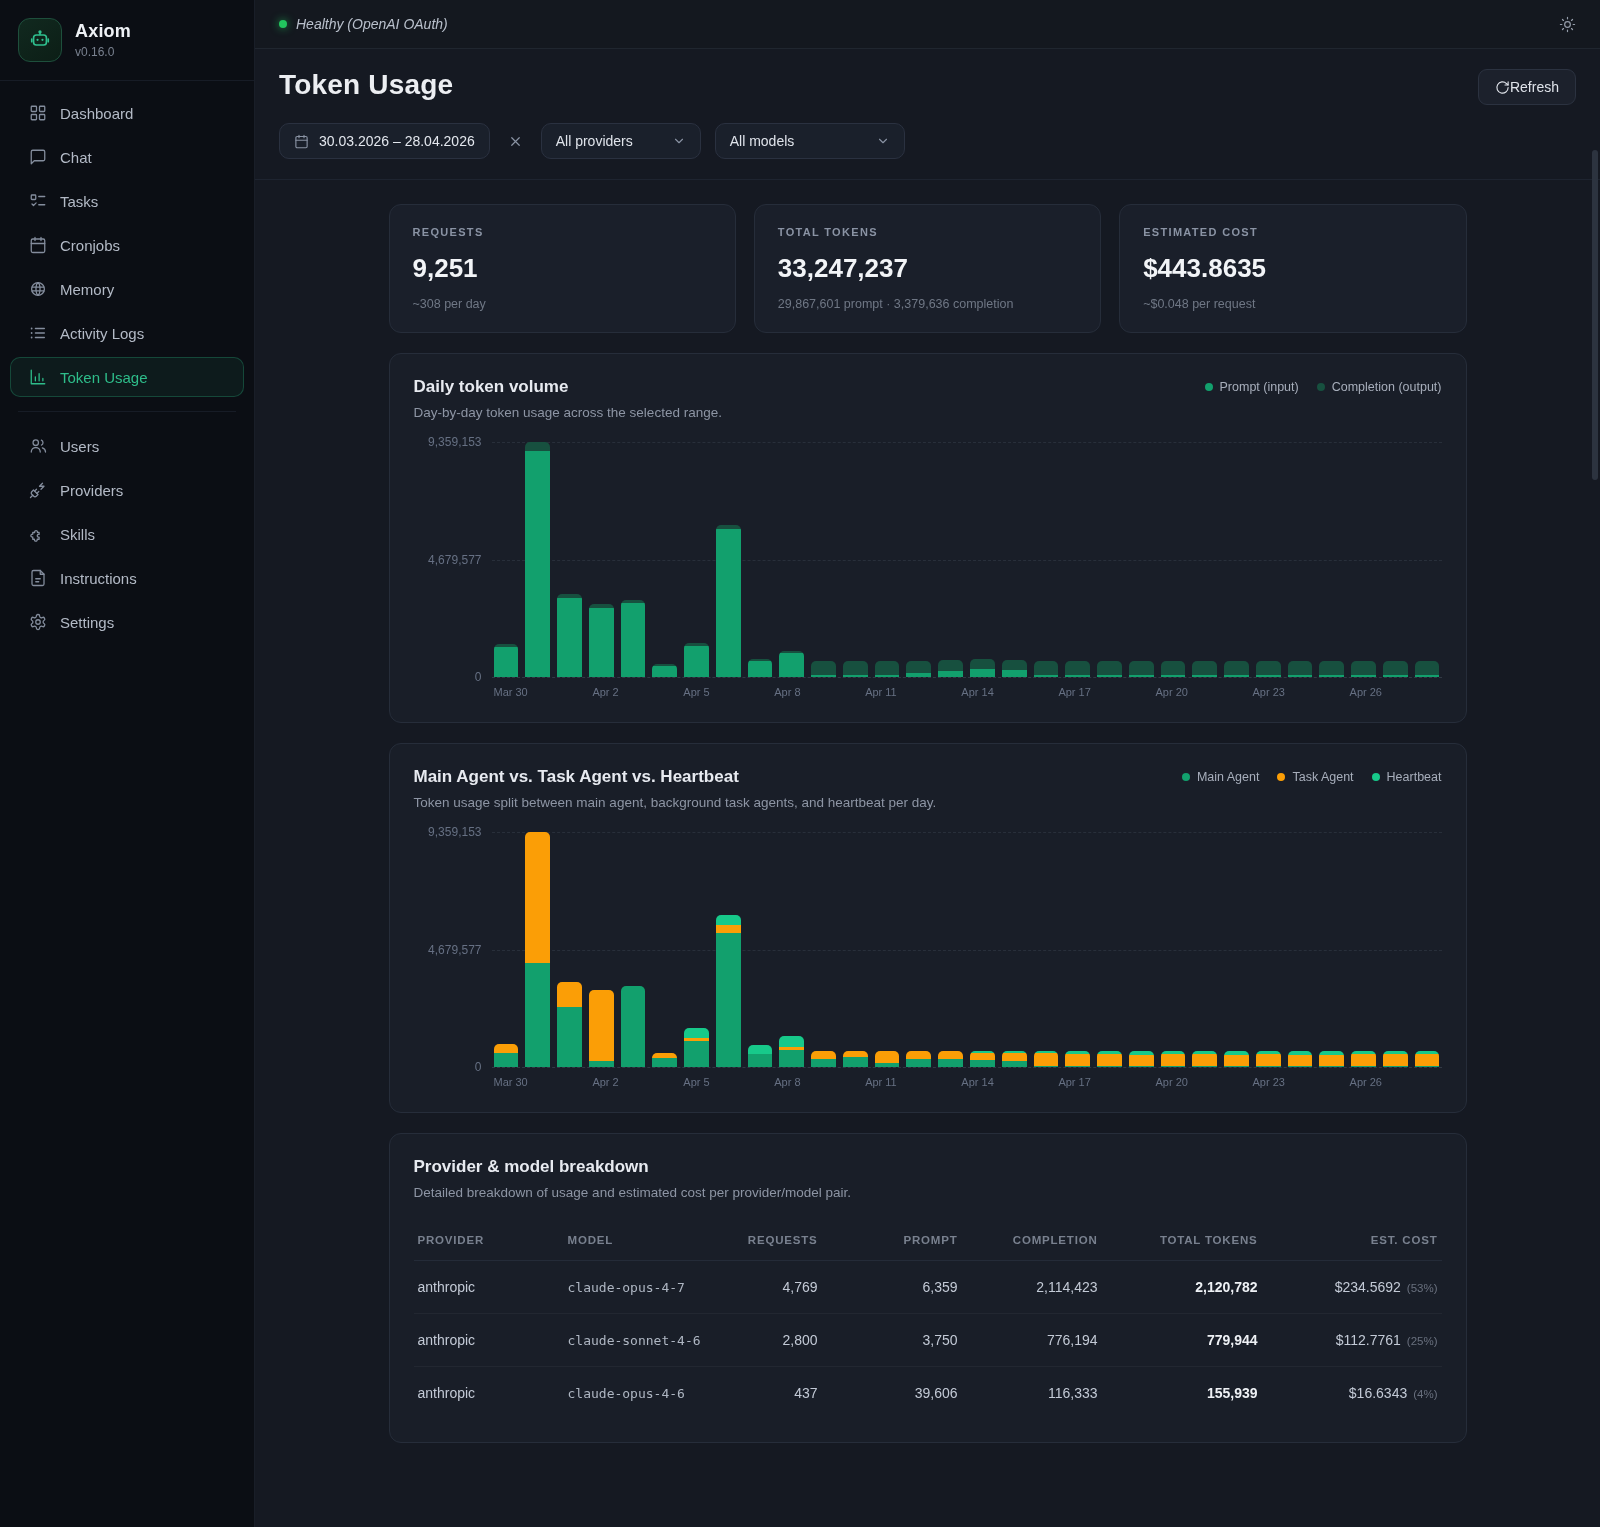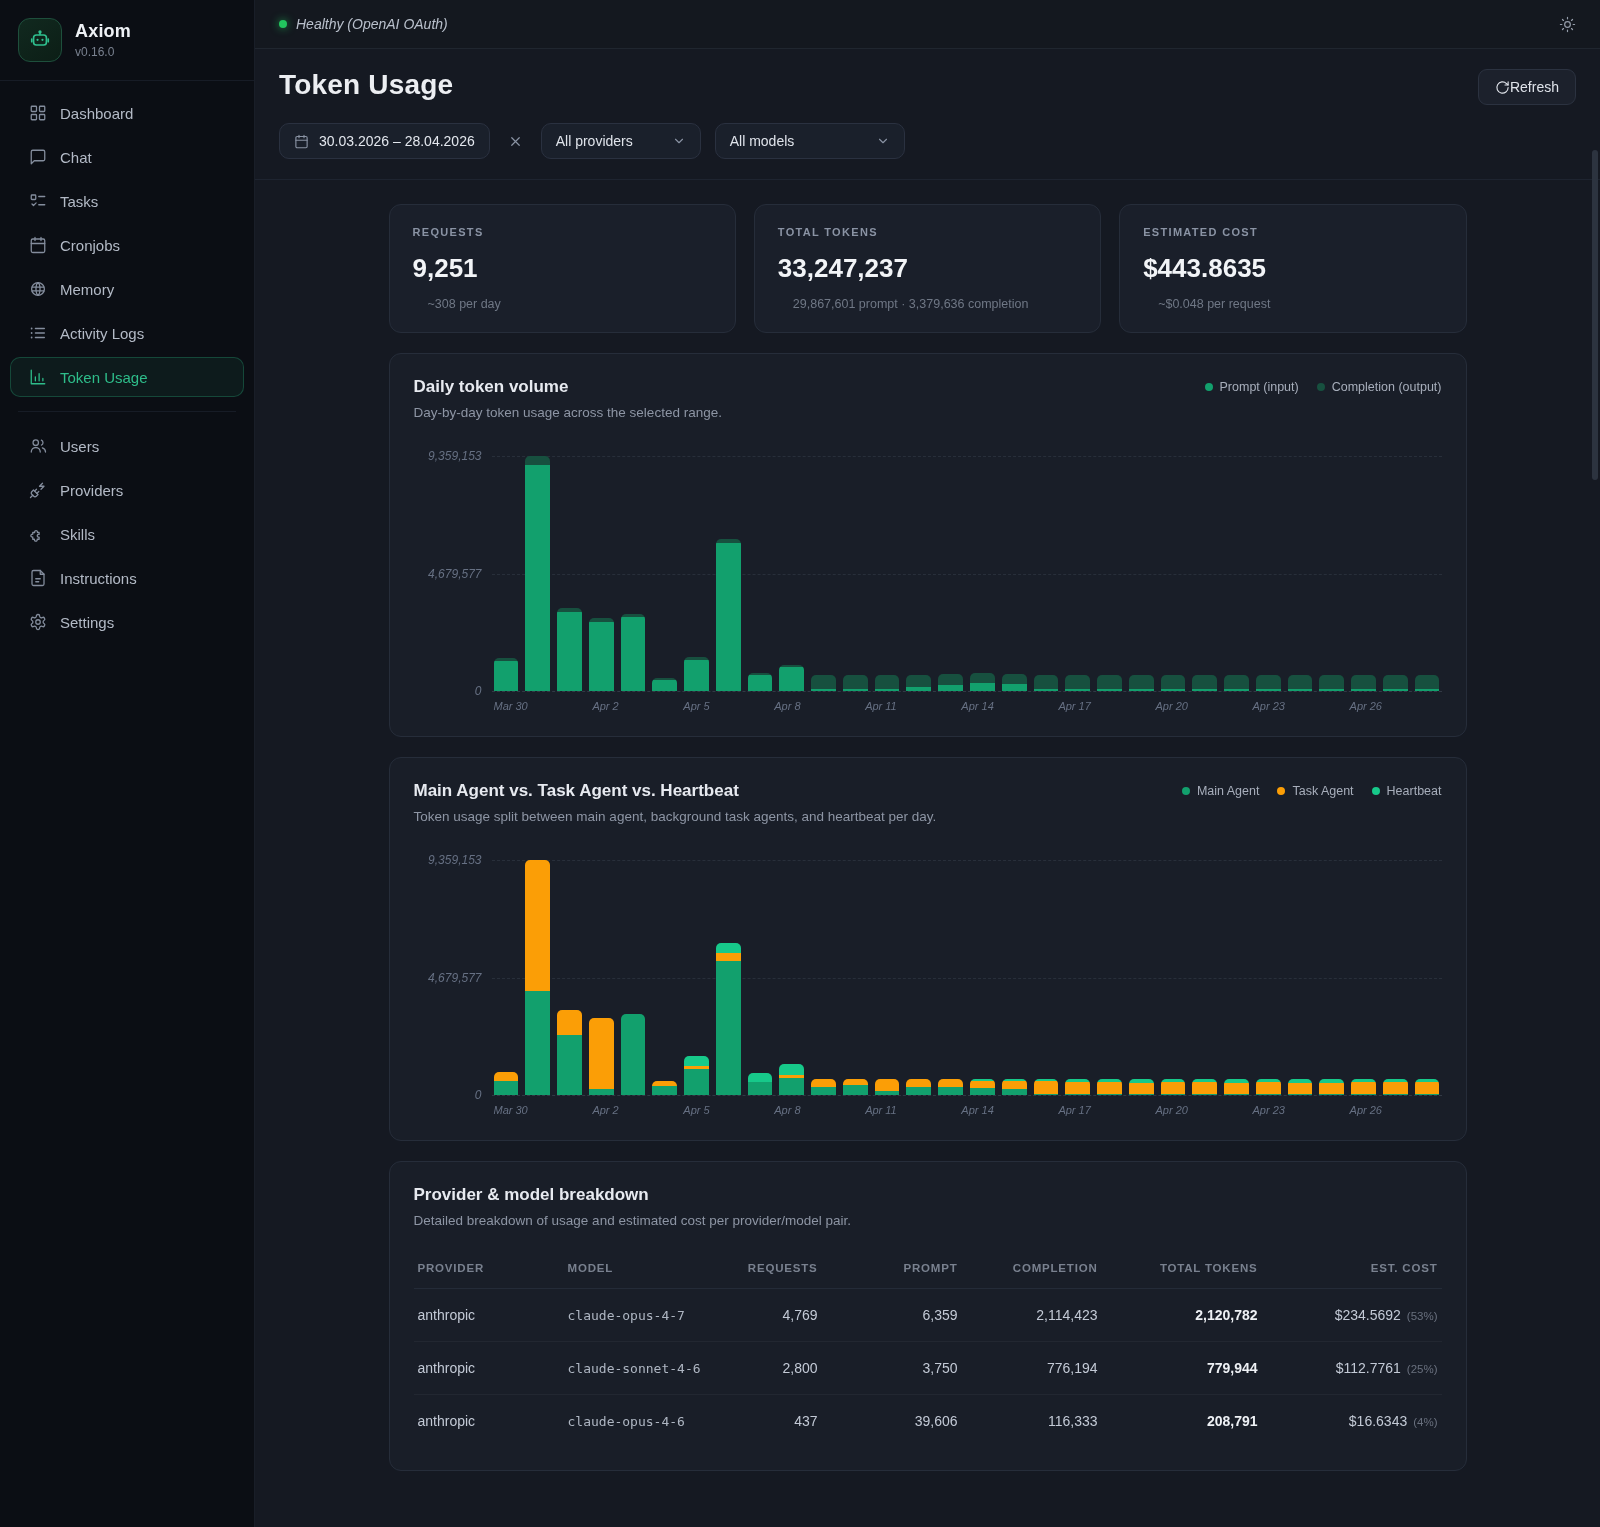--- a/index.html
+++ b/index.html
@@ -52,30 +52,30 @@
   .select .chev{color:#8a93a4;display:flex;}
 
   .scrollwrap{flex:1;overflow:hidden;}
   .content{width:1078px;margin:0 auto;padding:24px 0 40px;}
 
   .stats{display:grid;grid-template-columns:repeat(3,1fr);gap:18px;margin-bottom:20px;}
   .card{background:#1a1f2a;border:1px solid #262d3a;border-radius:12px;}
   .stat-card{padding:21px 23px;}
   .stat-label{font-size:11px;letter-spacing:.12em;color:#8a93a4;font-weight:600;}
   .stat-value{font-size:26px;font-weight:700;color:#f2f4f7;margin-top:15px;}
-  .stat-sub{font-size:12.5px;color:#6f7785;margin-top:13px;margin-left:15px;}
+  .stat-sub{font-size:12.5px;color:#6f7785;margin-top:13px;}
 
   .chart-card{padding:23px 24px 18px;margin-bottom:20px;background:#191e28;}
   .cc-head{display:flex;align-items:flex-start;justify-content:space-between;}
   .cc-title{margin:0;font-size:17px;font-weight:700;color:#e7eaf0;}
   .cc-sub{margin:8px 0 0;font-size:13.5px;color:#8d95a4;}
   .legend{display:flex;gap:18px;align-items:center;padding-top:3px;}
   .leg{display:flex;align-items:center;gap:7px;font-size:12.5px;color:#a7aebb;}
   .leg-dot{width:8px;height:8px;border-radius:50%;}
-  .plot{display:flex;margin-top:36px;font-style:italic;}
+  .plot{display:flex;margin-top:22px;}
   .yaxis{width:78px;position:relative;height:235px;font-size:12px;color:#667083;}
   .yaxis span{position:absolute;right:10px;transform:translateY(-50%);white-space:nowrap;}
   .plot-right{flex:1;min-width:0;}
   .plot-area{position:relative;height:235px;}
   .gline{position:absolute;left:0;right:0;border-top:1px dashed rgba(148,163,184,.13);}
   .gline.base{border-top:1px dashed rgba(148,163,184,.2);}
   .bars{position:absolute;left:0;right:0;top:0;bottom:0;display:flex;align-items:flex-end;gap:7px;padding:0 2px;}
   .bar-col{flex:1;display:flex;flex-direction:column;justify-content:flex-end;height:100%;}
   .bar{width:100%;border-radius:5px 5px 0 0;overflow:hidden;display:flex;flex-direction:column;}
   .seg{width:100%;}
@@ -872,21 +872,21 @@
                   <div class="num">776,194</div>
                   <div class="num cell-total">779,944</div>
                   <div class="num">$112.7761<span class="cell-pct">(25%)</span></div>
                 </div>
                 <div class="trow tr">
                   <div>anthropic</div>
                   <div class="cell-model">claude-opus-4-6</div>
                   <div class="num">437</div>
                   <div class="num">39,606</div>
                   <div class="num">116,333</div>
-                  <div class="num cell-total">208,791</div>
+                  <div class="num cell-total">155,939</div>
                   <div class="num">$16.6343<span class="cell-pct">(4%)</span></div>
                 </div>
               </div>
           </div>
         </section>
       </div>
     </div>
 
     <div class="scrollbar-thumb"></div>
   </div>

